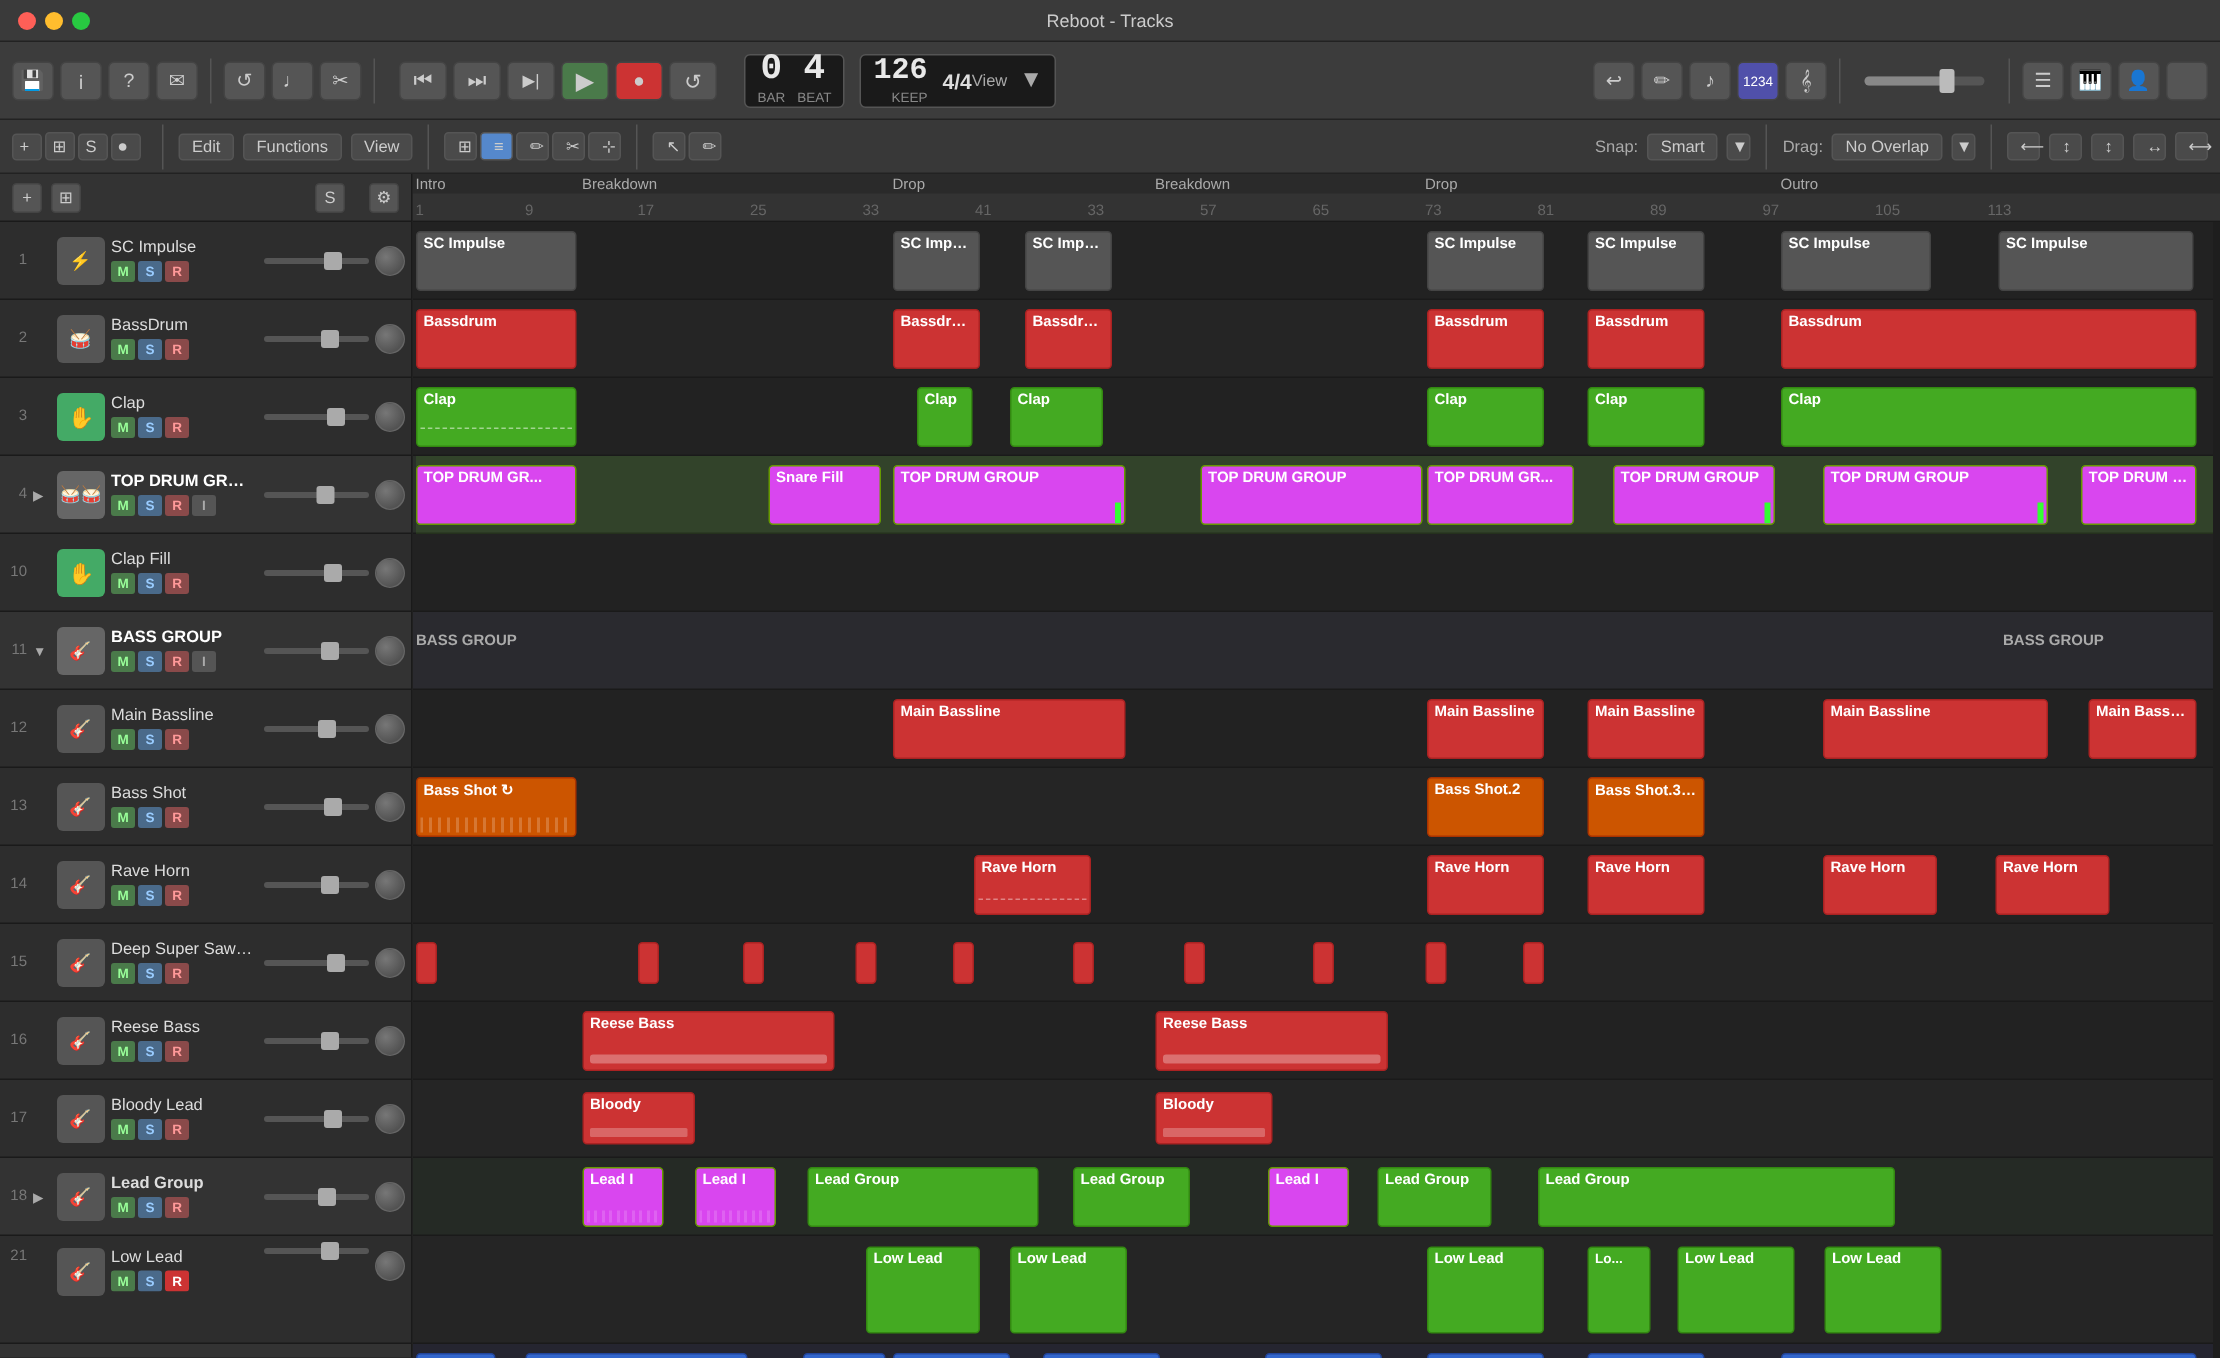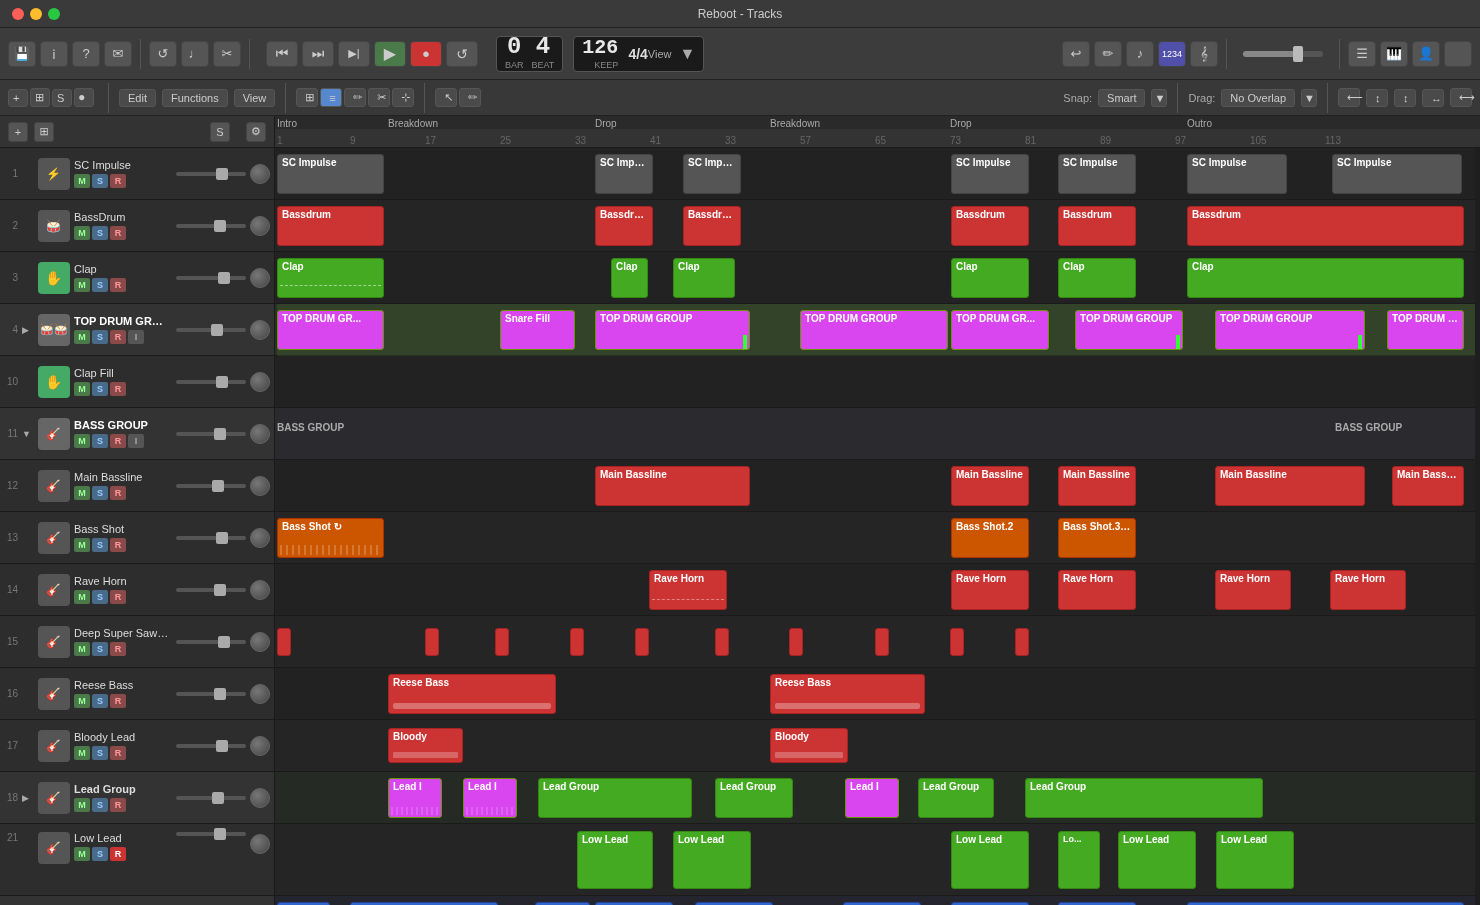--- a/index.html
+++ b/index.html
@@ -924,21 +924,21 @@
             <div class="clip-label">Clap</div>
           </div>
         </div>
 
         <div class="track-lane group" style="height:52px;background:#2a2f2a;">
 
           <div style="position:absolute;top:0;left:2px;right:0;height:52px;background:rgba(100,180,50,0.15);"></div>
           <div class="clip clip-lime" style="left:2px;width:107px;">
             <div class="clip-label">TOP DRUM GR...</div>
           </div>
-          <div class="clip clip-lime" style="left:225px;width:75px;">
+          <div class="clip clip-lime" style="left:237px;width:75px;">
             <div class="clip-label">Snare Fill</div>
           </div>
           <div class="clip clip-lime" style="left:320px;width:155px;">
             <div class="clip-label">TOP DRUM GROUP</div>
 
             <div style="position:absolute;right:2px;bottom:0;width:4px;height:14px;background:#33ff33;"></div>
           </div>
           <div class="clip clip-lime" style="left:525px;width:148px;">
             <div class="clip-label">TOP DRUM GROUP</div>
           </div>

